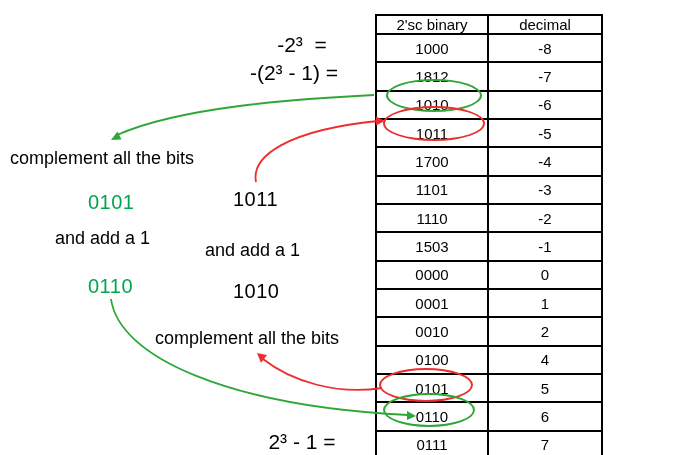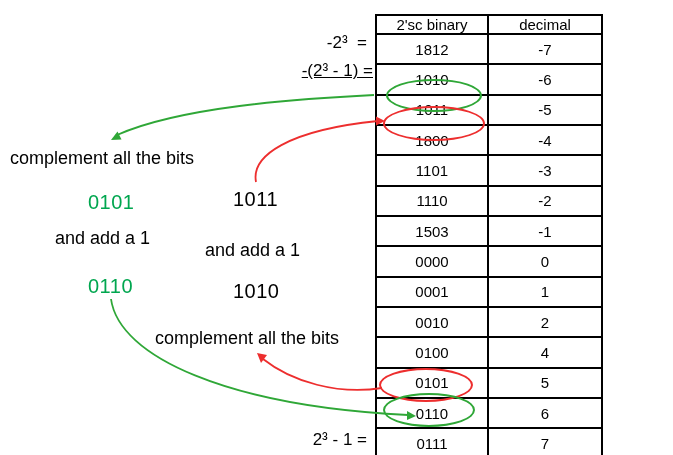--- a/index.html
+++ b/index.html
@@ -32,21 +32,21 @@
     font-size: 15px;
     font-weight: 400;
     padding: 0;
   }
   .ctable th { font-size: 15px; }
   .col-binary { width: 110px; }
   .col-decimal { width: 112px; }
 
   
   .lbl { position: absolute; white-space: pre; }
-  .pow-lbl { font-size: 17px; width: 130px; text-align: right; }
+  .pow-lbl { font-size: 21px; width: 130px; text-align: center; }
   .txt-lbl { font-size: 18px; }
   .num-lbl { font-size: 20px; letter-spacing: 0.5px; }
   .green-text { color: #00A64F; }
 
   
   .ellipse {
     position: absolute;
     border-radius: 50%;
     background: transparent;
     border: 2px solid;
@@ -69,33 +69,37 @@
 
   <table class="ctable">
     <thead>
       <tr>
         <th class="col-binary">2'sc binary</th>
         <th class="col-decimal">decimal</th>
       </tr>
     </thead>
     <tbody>
         <tr>
+          <td>1000</td>
+          <td>-8</td>
+        </tr>
+        <tr>
           <td>1812</td>
           <td>-7</td>
         </tr>
         <tr>
           <td>1010</td>
           <td>-6</td>
         </tr>
         <tr>
           <td>1011</td>
           <td>-5</td>
         </tr>
         <tr>
-          <td>1800</td>
+          <td>1700</td>
           <td>-4</td>
         </tr>
         <tr>
           <td>1101</td>
           <td>-3</td>
         </tr>
         <tr>
           <td>1110</td>
           <td>-2</td>
         </tr>
@@ -128,21 +132,21 @@
           <td>6</td>
         </tr>
         <tr>
           <td>0111</td>
           <td>7</td>
         </tr>
       </tbody>
   </table>
 
   <div class="lbl pow-lbl" style="left:237px; top:33px;">-2³  =</div>
-  <div class="lbl pow-lbl" style="left:243px; top:61px;text-decoration:underline;">-(2³ - 1) =</div>
+  <div class="lbl pow-lbl" style="left:229px; top:61px;">-(2³ - 1) =</div>
   <div class="lbl pow-lbl" style="left:237px; top:430px;">2³ - 1 =</div>
 
   <div class="lbl txt-lbl" style="left:10px; top:148px;">complement all the bits</div>
   <div class="lbl num-lbl green-text" style="left:88px; top:191px;">0101</div>
   <div class="lbl num-lbl" style="left:233px; top:188px;">1011</div>
   <div class="lbl txt-lbl" style="left:55px; top:228px;">and add a 1</div>
   <div class="lbl txt-lbl" style="left:205px; top:240px;">and add a 1</div>
   <div class="lbl num-lbl green-text" style="left:88px; top:275px;">0110</div>
   <div class="lbl num-lbl" style="left:233px; top:280px;">1010</div>
   <div class="lbl txt-lbl" style="left:155px; top:328px;">complement all the bits</div>

